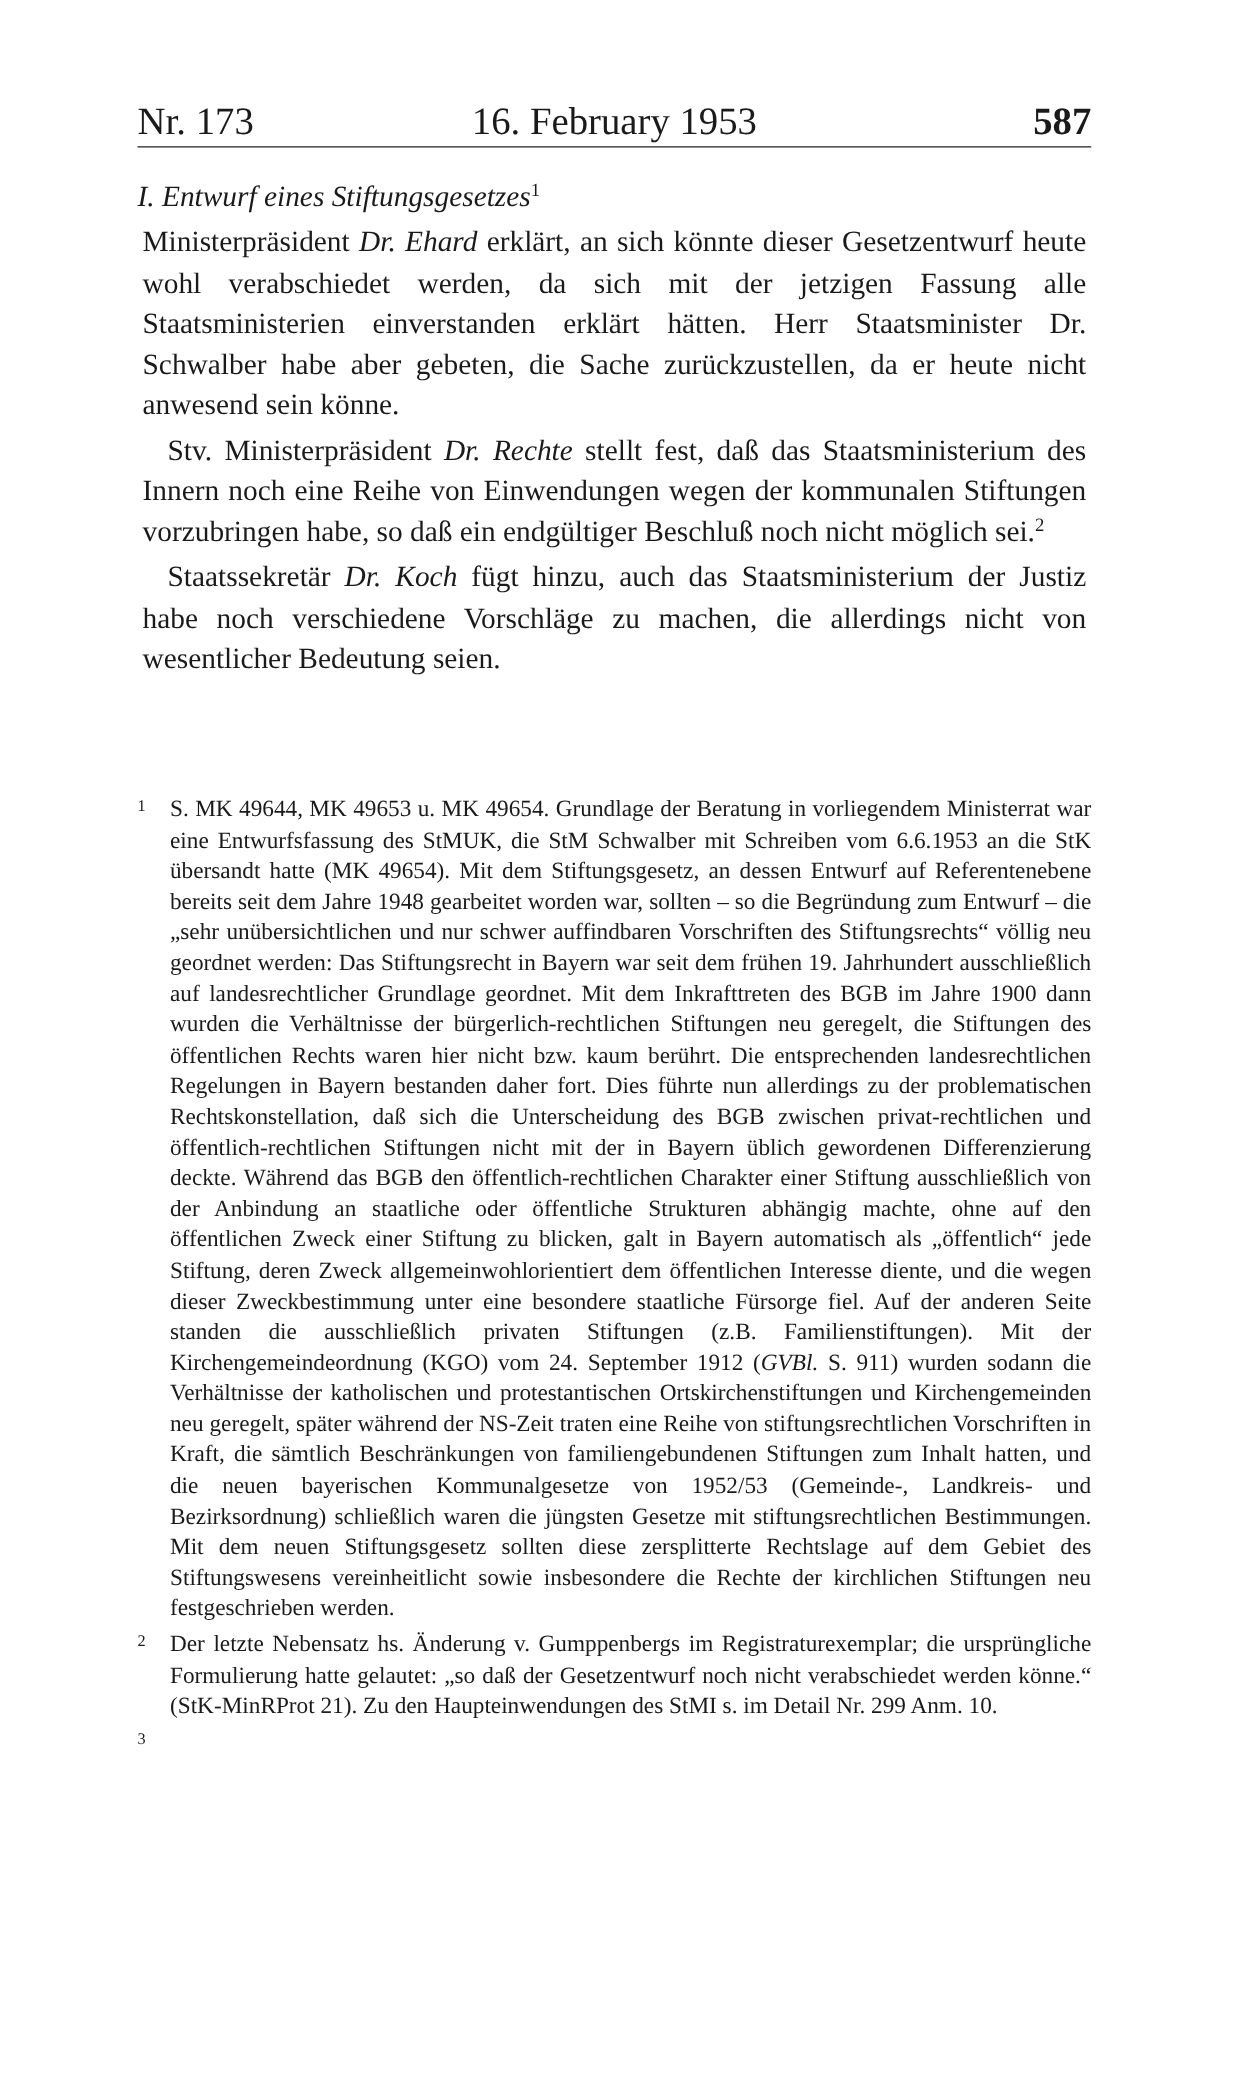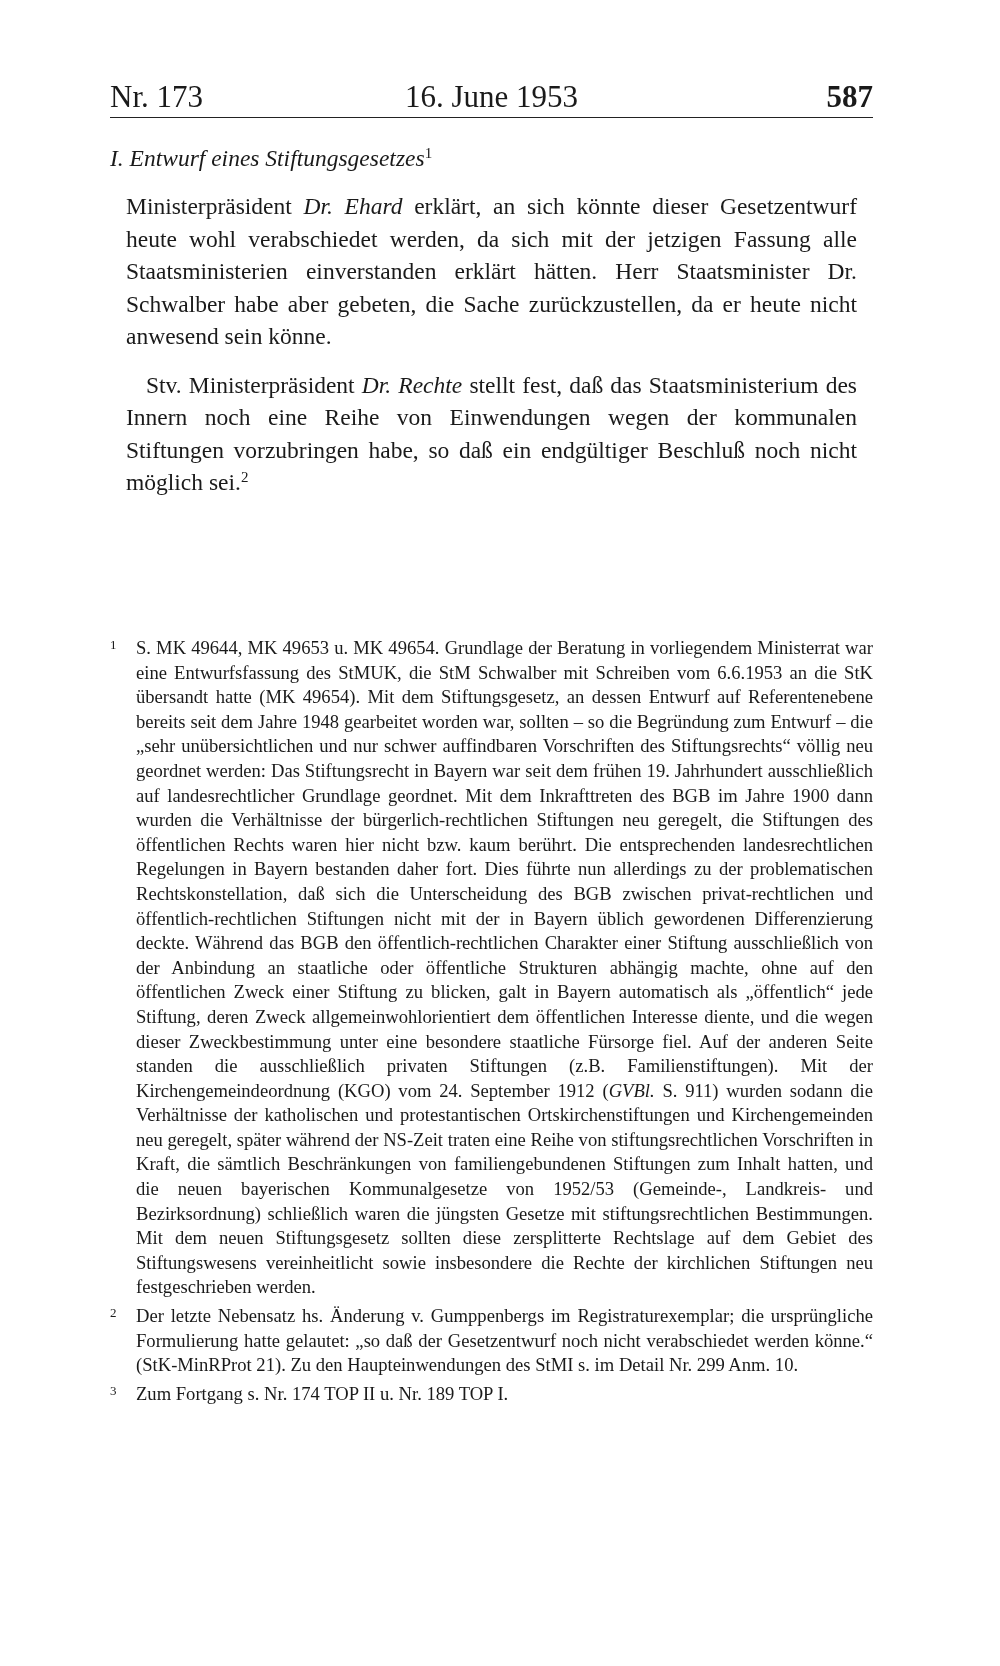--- a/index.html
+++ b/index.html
@@ -59,21 +59,21 @@
     }
     .body-text {
       position: absolute;
       top: 174px;
       left: 0;
       width: 763px;
       font-size: 23.5px;
       line-height: 32.5px;
     }
     .body-text p {
-      margin: 16px;
+      margin: 4px;
       text-align: justify;
       text-align-last: left;
     }
     .body-text p.indent { text-indent: 20px; }
     .body-text em { font-style: italic; }
     .footnotes {
       position: absolute;
       top: 636px;
       left: 0;
       width: 763px;
@@ -95,46 +95,48 @@
     }
     .footnote em { font-style: italic; }
   </style>
 </head>
 <body>
 
 <div class="page">
 
   <div class="running-head">
     <span class="left">Nr. 173</span>
-    <span class="center">16. June 1953</span>
+    <span class="center">16. February 1953</span>
     <span class="right">587</span>
   </div>
   <div class="head-rule"></div>
 
   <div class="section-heading">
     <span>I. Entwurf eines Stiftungsgesetzes</span><sup class="fnref">1</sup>
   </div>
 
   <div class="body-text">
     <p>
       <span>Ministerpräsident </span><em>Dr. Ehard</em><span> erklärt, an sich könnte dieser Gesetzentwurf heute wohl verabschiedet werden, da sich mit der jetzigen Fassung alle Staatsministerien einverstanden erklärt hätten. Herr Staatsminister Dr. Schwalber habe aber gebeten, die Sache zurückzustellen, da er heute nicht anwesend sein könne.</span>
     </p>
     <p class="indent">
       <span>Stv. Ministerpräsident </span><em>Dr. Rechte</em><span> stellt fest, daß das Staatsministerium des Innern noch eine Reihe von Einwendungen wegen der kommunalen Stiftungen vorzubringen habe, so daß ein endgültiger Beschluß noch nicht möglich sei.</span><sup class="fnref">2</sup>
     </p>
+    <p class="indent">
+      <span>Staatssekretär </span><em>Dr. Koch</em><span> fügt hinzu, auch das Staatsministerium der Justiz habe noch verschiedene Vorschläge zu machen, die allerdings nicht von wesentlicher Bedeutung seien.</span>
+    </p>
   </div>
 
   <div class="footnotes">
     <div class="footnote">
       <span class="fn-num">1</span>
       <span>S. MK 49644, MK 49653 u. MK 49654. Grundlage der Beratung in vorliegendem Ministerrat war eine Entwurfsfassung des StMUK, die StM Schwalber mit Schreiben vom 6.6.1953 an die StK übersandt hatte (MK 49654). Mit dem Stiftungsgesetz, an dessen Entwurf auf Referentenebene bereits seit dem Jahre 1948 gearbeitet worden war, sollten – so die Begründung zum Entwurf – die „sehr unübersichtlichen und nur schwer auffindbaren Vorschriften des Stiftungsrechts“ völlig neu geordnet werden: Das Stiftungsrecht in Bayern war seit dem frühen 19. Jahrhundert ausschließlich auf landesrechtlicher Grundlage geordnet. Mit dem Inkrafttreten des BGB im Jahre 1900 dann wurden die Verhältnisse der bürgerlich-rechtlichen Stiftungen neu geregelt, die Stiftungen des öffentlichen Rechts waren hier nicht bzw. kaum berührt. Die entsprechenden landesrechtlichen Regelungen in Bayern bestanden daher fort. Dies führte nun allerdings zu der problematischen Rechtskonstellation, daß sich die Unterscheidung des BGB zwischen privat-rechtlichen und öffentlich-rechtlichen Stiftungen nicht mit der in Bayern üblich gewordenen Differenzierung deckte. Während das BGB den öffentlich-rechtlichen Charakter einer Stiftung ausschließlich von der Anbindung an staatliche oder öffentliche Strukturen abhängig machte, ohne auf den öffentlichen Zweck einer Stiftung zu blicken, galt in Bayern automatisch als „öffentlich“ jede Stiftung, deren Zweck allgemeinwohlorientiert dem öffentlichen Interesse diente, und die wegen dieser Zweckbestimmung unter eine besondere staatliche Fürsorge fiel. Auf der anderen Seite standen die ausschließlich privaten Stiftungen (z.B. Familienstiftungen). Mit der Kirchengemeindeordnung (KGO) vom 24. September 1912 (</span><em>GVBl.</em><span> S. 911) wurden sodann die Verhältnisse der katholischen und protestantischen Ortskirchenstiftungen und Kirchengemeinden neu geregelt, später während der NS-Zeit traten eine Reihe von stiftungsrechtlichen Vorschriften in Kraft, die sämtlich Beschränkungen von familiengebundenen Stiftungen zum Inhalt hatten, und die neuen bayerischen Kommunalgesetze von 1952/53 (Gemeinde-, Landkreis- und Bezirksordnung) schließlich waren die jüngsten Gesetze mit stiftungsrechtlichen Bestimmungen. Mit dem neuen Stiftungsgesetz sollten diese zersplitterte Rechtslage auf dem Gebiet des Stiftungswesens vereinheitlicht sowie insbesondere die Rechte der kirchlichen Stiftungen neu festgeschrieben werden.</span>
     </div>
     <div class="footnote">
       <span class="fn-num">2</span>
       <span>Der letzte Nebensatz hs. Änderung v. Gumppenbergs im Registraturexemplar; die ursprüngliche Formulierung hatte gelautet: „so daß der Gesetzentwurf noch nicht verabschiedet werden könne.“ (StK-MinRProt 21). Zu den Haupteinwendungen des StMI s. im Detail Nr. 299 Anm. 10.</span>
     </div>
     <div class="footnote">
       <span class="fn-num">3</span>
-      <span>Zum Fortgang s. Nr. 174 TOP II u. Nr. 189 TOP I.</span>
     </div>
   </div>
 
 </div>
 
 </body></html>

